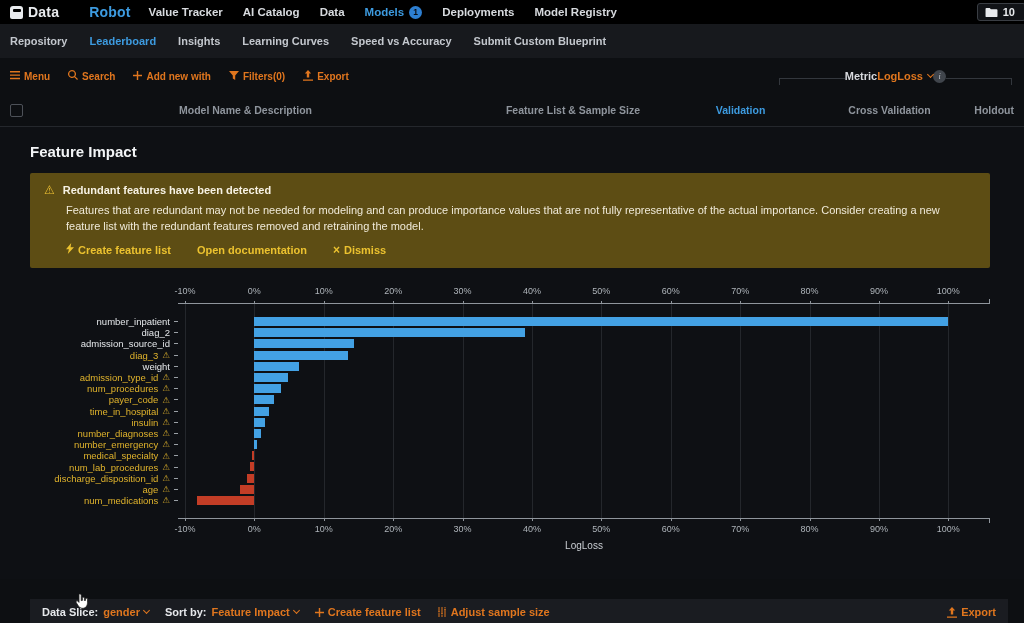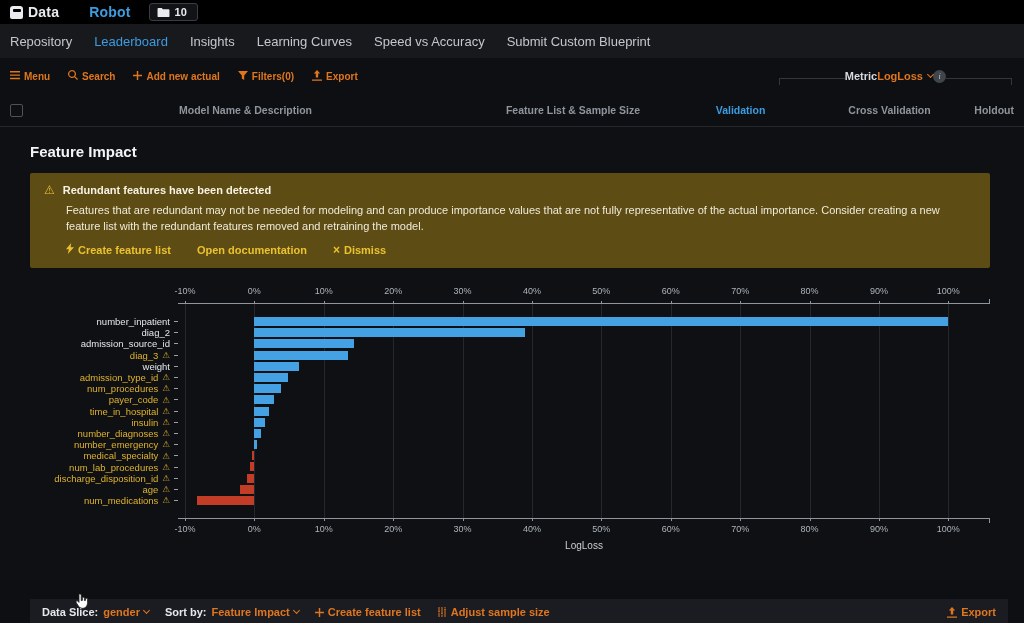--- a/index.html
+++ b/index.html
@@ -15,21 +15,21 @@
   .tn-items { display:flex; gap:20px; align-items:center; flex:1; }
   .tn-item { font-size:11.5px; font-weight:600; color:#d7dade; cursor:pointer; display:flex; align-items:center; gap:5px; white-space:nowrap; }
   .tn-item.active { color:#3d9be0; }
   .tn-badge { width:13px; height:13px; border-radius:50%; background:#2d7fd1; color:#0b0d10; font-size:8.5px; font-weight:bold; display:flex; align-items:center; justify-content:center; }
   .tn-right { display:flex; align-items:center; margin-right:-12px; }
   .folder-chip { display:flex; align-items:center; gap:5px; border:1px solid #3a3e44; border-radius:3px; padding:2px 10px 2px 7px; font-size:11px; font-weight:bold; color:#e9ebee; background:#111317; }
   .folder-chip svg { fill:#e9ebee; }
 
   
   .subnav { height:34px; background:#17191d; display:flex; align-items:center; padding:0 10px; gap:22px; }
-  .sn-item { font-size:13px; font-weight:400; color:#c3c7cd; cursor:pointer; white-space:nowrap; }
+  .sn-item { font-size:11px; font-weight:700; color:#c3c7cd; cursor:pointer; white-space:nowrap; }
   .sn-item.active { color:#3d9be0; }
 
   
   .toolbar { height:36px; display:flex; align-items:center; padding:0 12px 0 10px; }
   .tb-left { display:flex; align-items:center; gap:18px; flex:1; }
   .tb-item { display:flex; align-items:center; gap:4px; color:#e0761e; font-size:10px; font-weight:bold; cursor:pointer; white-space:nowrap; }
   .tb-item svg { fill:#e0761e; }
   .tb-right { display:flex; align-items:center; }
   .bracket { width:66px; height:7px; border-top:1px solid #33373d; margin-top:10px; }
   .bracket.l { border-left:1px solid #33373d; }
@@ -103,20 +103,41 @@
   .cursor { position:absolute; left:74px; top:592px; pointer-events:none; }
 </style>
 </head>
 <body>
 
 <header class="topnav">
   <div class="logo">
     <span class="mark"></span>
     <span><span>Data</span><span class="robot">Robot</span></span>
   </div>
+  <nav class="tn-items" id="topnav-items">
+      <span class="tn-item">
+        <span>Value Tracker</span>
+      </span>
+      <span class="tn-item">
+        <span>AI Catalog</span>
+      </span>
+      <span class="tn-item">
+        <span>Data</span>
+      </span>
+      <span class="tn-item active">
+        <span>Models</span>
+        <span class="tn-badge">1</span>
+      </span>
+      <span class="tn-item">
+        <span>Deployments</span>
+      </span>
+      <span class="tn-item">
+        <span>Model Registry</span>
+      </span>
+    </nav>
   <div class="tn-right">
     <div class="folder-chip">
       <svg width="13" height="11" viewBox="0 0 13 12">
           <path d="M0 2c0-.6.4-1 1-1h3.6l1.2 1.4H12c.6 0 1 .4 1 1V10c0 .6-.4 1-1 1H1c-.6 0-1-.4-1-1z"></path>
         </svg>
       <span>10</span>
     </div>
   </div>
 </header>
 
@@ -140,21 +161,21 @@
       <span class="tb-item">
         <span><svg width="10" height="10" viewBox="0 0 10 10">
             <path d="M4 0a4 4 0 013.2 6.4L10 9.1 9.1 10 6.4 7.2A4 4 0 114 0zm0 1.3a2.7 2.7 0 100 5.4 2.7 2.7 0 000-5.4z"></path>
           </svg></span>
         <span>Search</span>
       </span>
       <span class="tb-item">
         <span><svg width="9" height="9" viewBox="0 0 10 10">
             <path d="M4.2 0h1.6v4.2H10v1.6H5.8V10H4.2V5.8H0V4.2h4.2z"></path>
           </svg></span>
-        <span>Add new actual</span>
+        <span>Add new with</span>
       </span>
       <span class="tb-item">
         <span><svg width="10" height="9" viewBox="0 0 10 9">
             <path d="M0 0h10L6.2 4.4V9L3.8 7.5V4.4z"></path>
           </svg></span>
         <span>Filters(0)</span>
       </span>
       <span class="tb-item">
         <span><svg width="10" height="11" viewBox="0 0 10 11">
             <path d="M5 0l3.2 3.4H6.2v4.2H3.8V3.4H1.8zM0 9.4h10v1.3H0z"></path>

